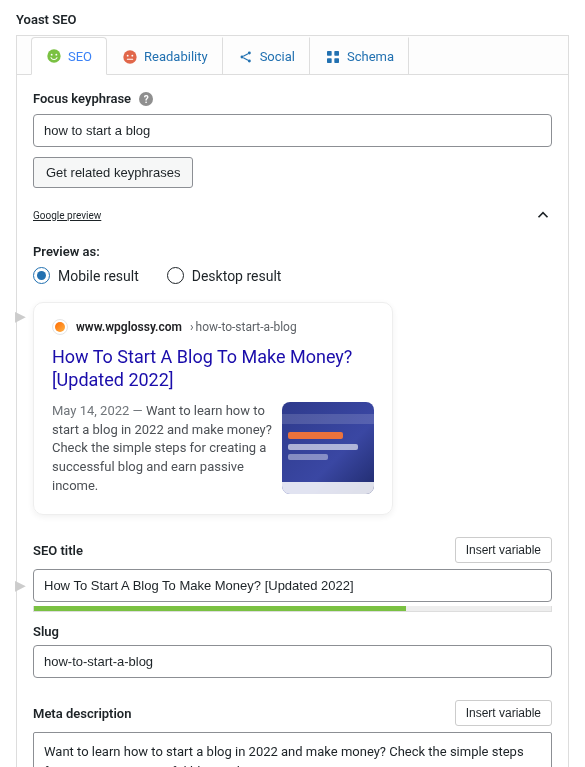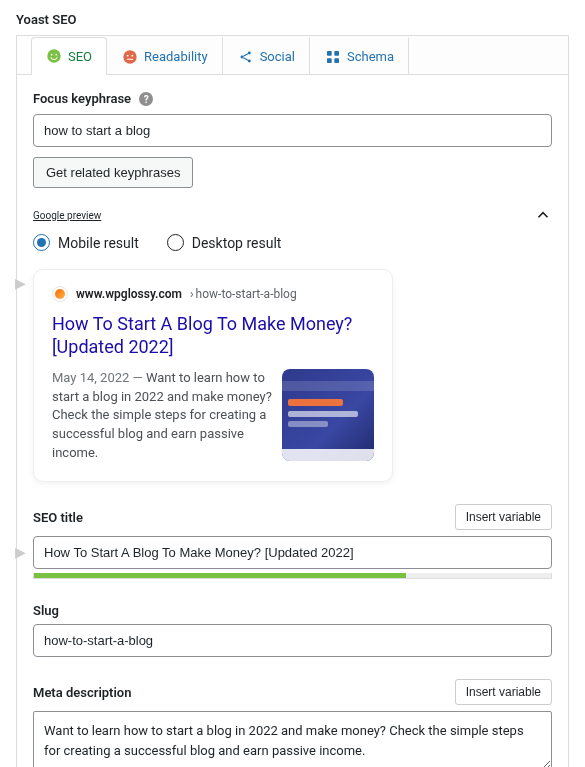--- a/index.html
+++ b/index.html
@@ -35,21 +35,21 @@
       border-bottom: none;
       font-size: 13px;
       color: #2271b1;
       cursor: pointer;
       background: transparent;
       position: relative;
       top: 1px;
     }
     .tab.active {
       background: #fff;
-      color: #15803d;
+      color: #3b82f6;
       border: 1px solid #ddd;
       border-bottom: 1px solid #fff;
       border-radius: 4px 4px 0 0;
     }
     .tab:not(.active) {
       border-right: 1px solid #ddd;
     }
     .tab-icon { width: 16px; height: 16px; display: inline-flex; align-items: center; justify-content: center; }
     .panel { padding: 16px; }
     .label-row { display: flex; align-items: flex-end; gap: 8px; margin-bottom: 8px; }
@@ -230,20 +230,21 @@
 
     <div class="section-toggle">
       <span class="section-title">Google preview</span>
       <span class="chevron">
         <svg viewBox="0 0 24 24" width="18" height="18" fill="none" stroke="#1d2327" stroke-width="2.2">
             <polyline points="6 15 12 9 18 15"></polyline>
           </svg>
       </span>
     </div>
 
+    <div class="preview-as">Preview as:</div>
     <div class="radio-row">
       <label class="radio-opt">
         <span class="radio-circle checked">
             <span class="radio-dot"></span>
           </span>
         <span>Mobile result</span>
       </label>
       <label class="radio-opt">
         <span class="radio-circle"></span>
         <span>Desktop result</span>
@@ -286,21 +287,21 @@
       </div>
       <div class="title-input-wrap" style="position:relative;">
         <span class="caret-marker" style="top:8px;">▶</span>
         <input class="text-input" type="text" value="How To Start A Blog To Make Money? [Updated 2022]" style="">
         <div class="progress-bar">
             <div class="progress-fill"></div>
           </div>
       </div>
     </div>
 
-    <div class="field-block" style="margin-top:24px;">
+    <div class="field-block" style="margin-top:12px;">
       <div class="field-header">
         <span class="field-label">Slug</span>
       </div>
       <input class="text-input" type="text" value="how-to-start-a-blog" style="">
     </div>
 
     <div class="field-block">
       <div class="field-header">
         <span class="field-label">Meta description</span>
         <button class="insert-var-btn">Insert variable</button>

